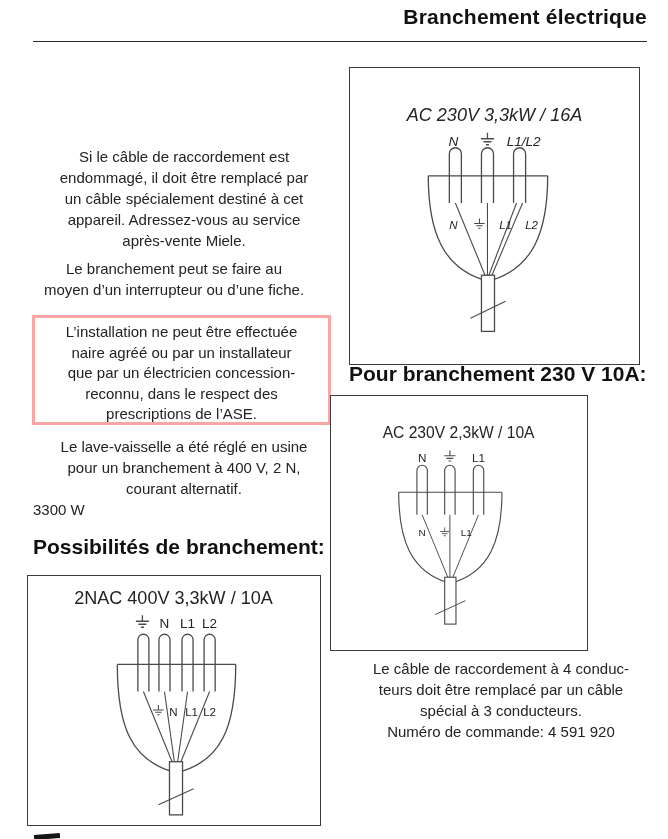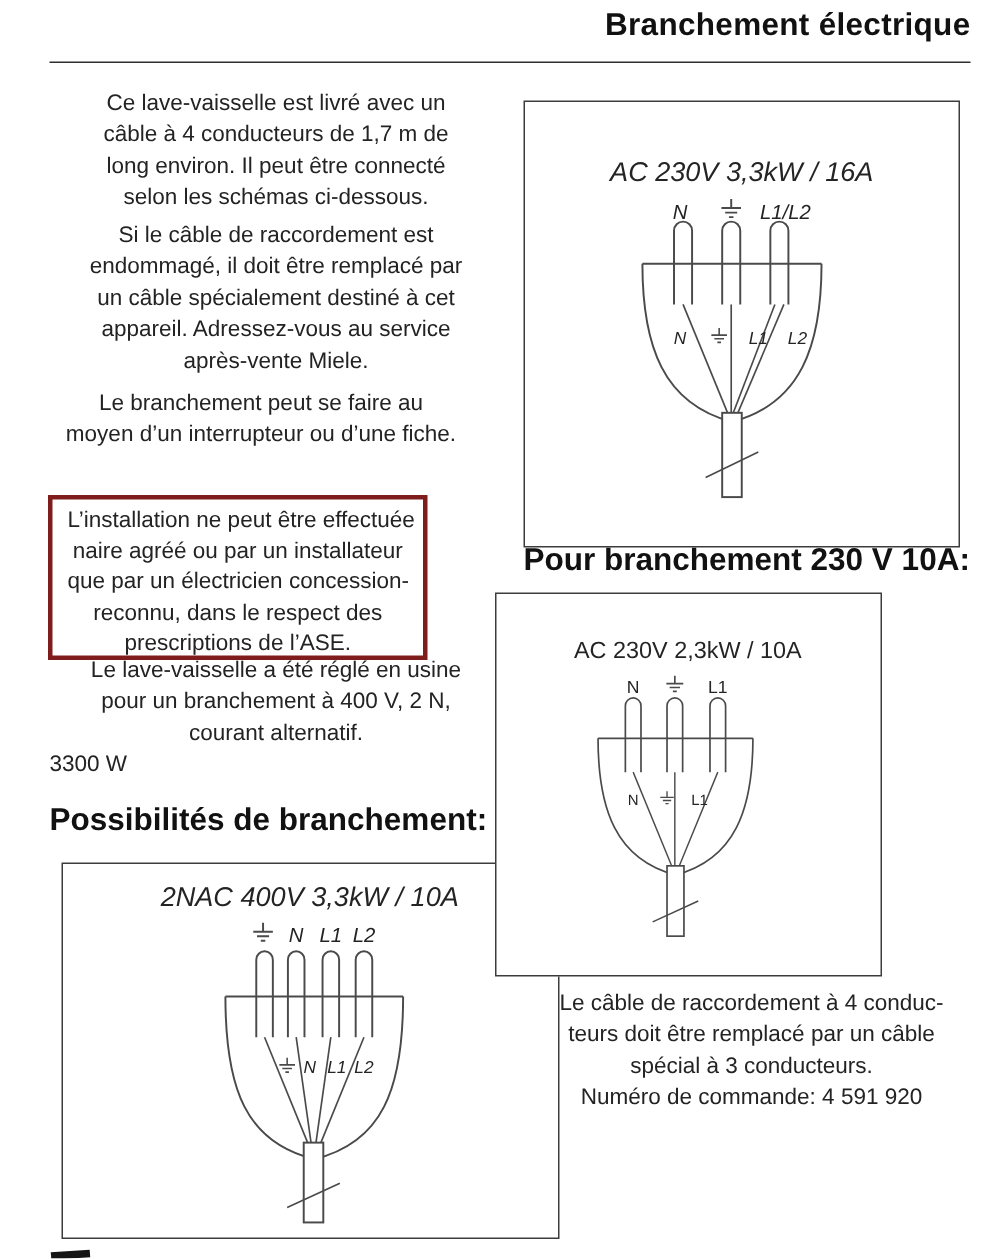--- a/index.html
+++ b/index.html
@@ -13,22 +13,22 @@
     position:absolute;top:5px;right:21px;font-size:21px;font-weight:bold;
     letter-spacing:0.2px;color:#111;
   }
   .divider{
     position:absolute;left:33px;top:41px;width:614px;height:0;
     border-top:1.6px solid #2e2e2e;
   }
   .col-text{position:absolute;width:302px;font-size:15px;line-height:21px;color:#232323;}
   .line{white-space:nowrap;}
   .note-box{
-    position:absolute;left:32px;top:330px;width:253px;height:110px;
-    border:3px solid #7f1d1d;box-sizing:border-box;padding:4px 10px 0 10px;
+    position:absolute;left:32px;top:315px;width:299px;height:110px;
+    border:3px solid #fca5a5;box-sizing:border-box;padding:4px 10px 0 10px;
     font-size:15px;line-height:20.5px;color:#232323;
   }
   .power-line{display:flex;justify-content:space-between;width:300px;}
   .subheading{
     position:absolute;font-size:21px;font-weight:bold;color:#111;line-height:21px;
   }
   .diagram-box{
     position:absolute;border:1.6px solid #3c3c3c;background:#fff;box-sizing:border-box;
   }
   .diagram-box svg{position:absolute;left:0;top:0;width:100%;height:100%;}
@@ -42,26 +42,20 @@
   .print-mark{position:absolute;left:34px;bottom:0px;width:26px;height:5px;background:#151515;transform:rotate(-4deg);}
 </style>
 </head>
 <body>
 
 <div class="page">
 
   <div class="page-title">Branchement électrique</div>
   <div class="divider"></div>
 
-  <div class="col-text" style="left:33px;top:58px;">
-    <div class="line">Ce lave-vaisselle est livré avec un</div>
-    <div class="line">câble à 4 conducteurs de 1,7 m de</div>
-    <div class="line">long environ. Il peut être connecté</div>
-    <div class="line">selon les schémas ci-dessous.</div>
-  </div>
 
   <div class="col-text" style="left:33px;top:146px;">
     <div class="line">Si le câble de raccordement est</div>
     <div class="line">endommagé, il doit être remplacé par</div>
     <div class="line">un câble spécialement destiné à cet</div>
     <div class="line">appareil. Adressez-vous au service</div>
     <div class="line">après-vente Miele.</div>
   </div>
 
   <div class="col-text" style="left:23px;top:258px;">
@@ -123,21 +117,21 @@
         <path d="M0,-13 V-7 M-6.5,-7 H6.5 M-4,-4 H4 M-1.5,-1 H1.5"></path>
       </g>
       <text class="dg-wire" x="155" y="138" text-anchor="middle">L1</text>
       <text class="dg-wire" x="181" y="138" text-anchor="middle">L2</text>
 
       <rect class="cable" x="131" y="184" width="13" height="56"></rect>
       <path class="stroke-thin" d="M120,227 L155,210"></path>
     </svg>
   </div>
 
-  <div class="diagram-box" style="left:41px;top:575px;width:332px;height:251px;font-style:italic;">
+  <div class="diagram-box" style="left:27px;top:575px;width:294px;height:251px;">
     <svg viewBox="0 0 291 248">
       <text class="dg-title" x="145" y="28" text-anchor="middle">2NAC 400V 3,3kW / 10A</text>
       <g class="stroke" transform="translate(114,52)">
         <path d="M0,-13 V-7 M-6.5,-7 H6.5 M-4,-4 H4 M-1.5,-1 H1.5"></path>
       </g>
       <text class="dg-term" x="136" y="52" text-anchor="middle">N</text>
       <text class="dg-term" x="159" y="52" text-anchor="middle">L1</text>
       <text class="dg-term" x="181" y="52" text-anchor="middle">L2</text>
 
       <path class="stroke" d="M109.5,115 L109.5,63.5 A5.5,5.5 0 0 1 120.5,63.5 L120.5,115"></path>

